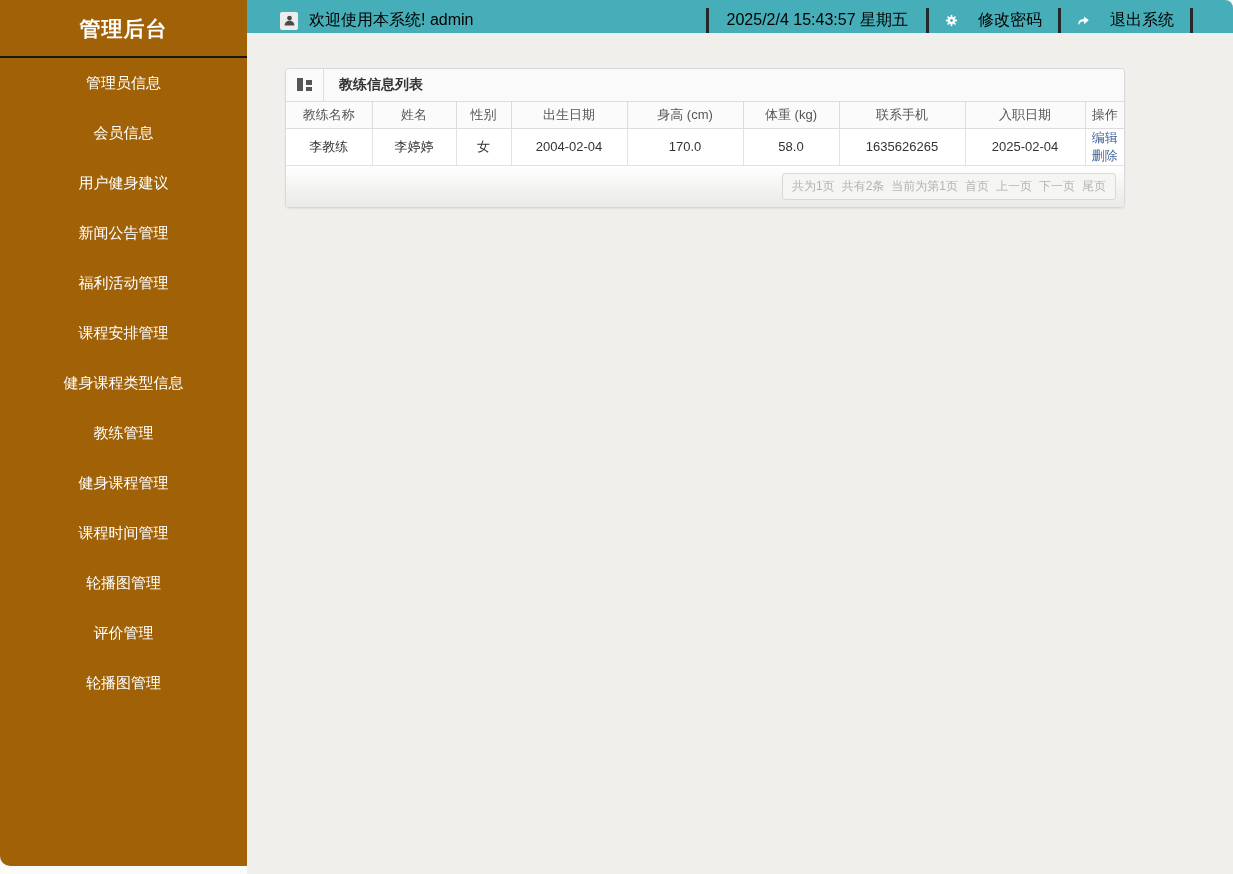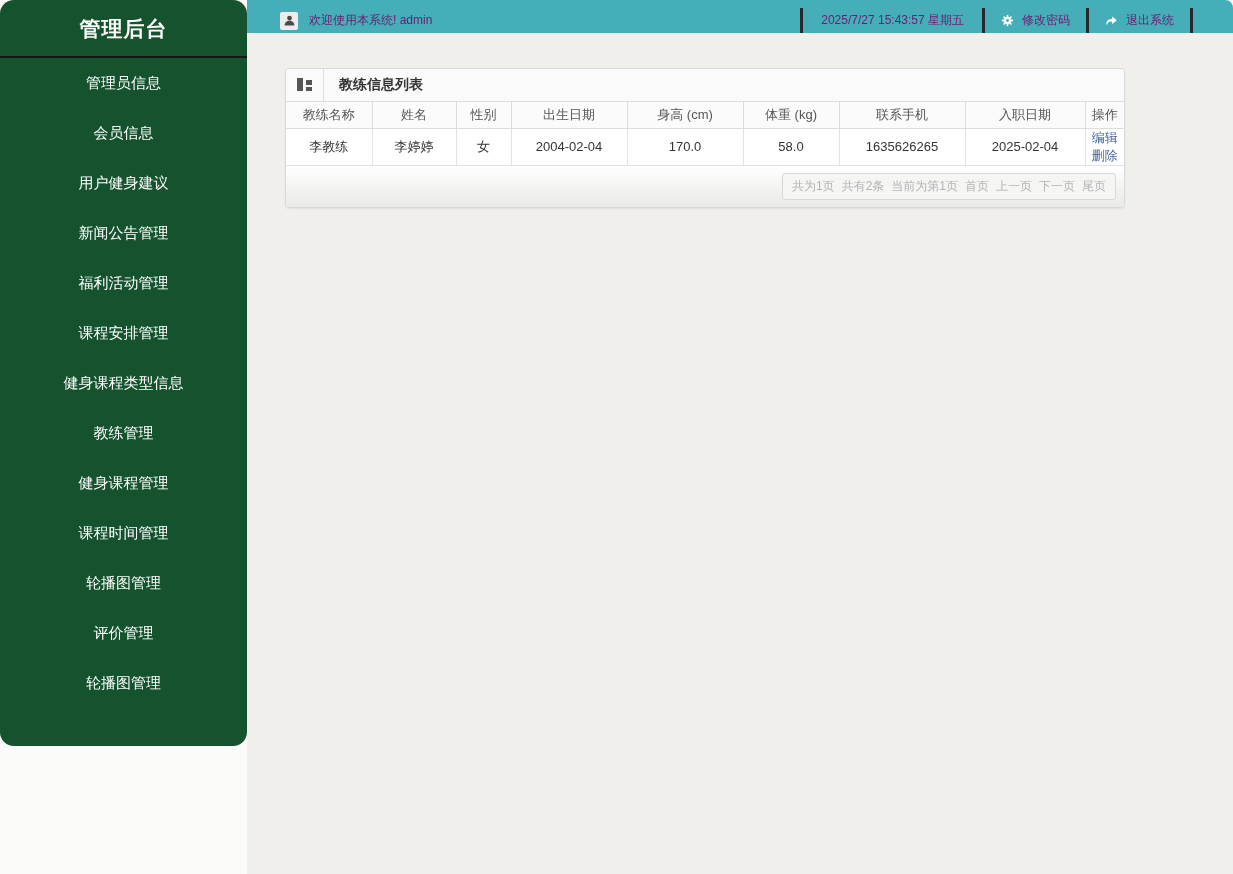--- a/index.html
+++ b/index.html
@@ -1,41 +1,41 @@
 <!DOCTYPE html>
 <html><head>
 <meta charset="utf-8">
 <style>
   * { margin:0; padding:0; box-sizing:border-box; }
   html,body { width:1233px; height:874px; overflow:hidden; background:#fbfbfa;
     font-family:"Liberation Sans","DejaVu Sans",sans-serif; }
   .page { position:relative; width:1233px; height:874px; }
 
   
-  .sidebar { position:absolute; left:0; top:0; width:247px; height:746px;
-    background:#14532d; border-bottom-left-radius:10px; z-index:2;border-radius:14px; }
+  .sidebar { position:absolute; left:0; top:0; width:247px; height:866px;
+    background:#a16207; border-bottom-left-radius:10px; z-index:2; }
   .sidebar-title { height:58px; line-height:58px; text-align:center; color:#fff;
     font-size:21px; font-weight:bold; letter-spacing:1px;
     border-bottom:2px solid #171717; }
   .nav-item { height:50px; line-height:50px; text-align:center; color:#fff;
     font-size:15px; cursor:pointer; }
 
   
   .main { position:absolute; left:247px; top:0; right:0; bottom:0; }
   .topbar { height:41px; background:#46aeb8; border-top-right-radius:8px;
-    display:flex; align-items:center; color:#701a75; font-size:12px;
+    display:flex; align-items:center; color:#000000; font-size:16px;
     box-shadow:inset 0 -1px 0 rgba(0,0,0,0.12); }
   .topbar-left { display:flex; align-items:center; margin-left:33px; }
   .user-box { width:18px; height:18px; background:#ececec; border-radius:2px;
     display:flex; align-items:center; justify-content:center; margin-right:11px; }
   .user-box svg { width:13px; height:13px; display:block; }
   .topbar-right { margin-left:auto; display:flex; align-items:center; margin-right:40px; }
   .tb-divider { width:3px; height:26px; background:#24272b; }
   .tb-date { padding:0 18px; white-space:nowrap; }
-  .tb-btn { display:flex; align-items:center; gap:8px; padding:0 16px;
+  .tb-btn { display:flex; align-items:center; gap:20px; padding:0 16px;
     cursor:pointer; white-space:nowrap; }
   .tb-btn svg { width:13px; height:13px; display:block; }
 
   
   .content { position:absolute; left:0; top:33px; right:0; bottom:0;
     background:#f0efec; }
   .panel { margin:35px 0 0 38px; width:840px; background:#fff;
     border:1px solid #d8d8d8; border-radius:4px;
     box-shadow:0 1px 2px rgba(0,0,0,0.06); }
   .panel-header { display:flex; align-items:stretch; height:33px;
@@ -102,21 +102,21 @@
         <span class="user-box">
           <svg viewBox="0 0 16 16">
               <circle cx="8" cy="5" r="3" fill="#4a4a4a"></circle>
               <path d="M2 14c0-3.4 2.7-5.6 6-5.6s6 2.2 6 5.6z" fill="#4a4a4a"></path>
             </svg>
         </span>
         <span>欢迎使用本系统! admin</span>
       </div>
       <div class="topbar-right">
         <span class="tb-divider"></span>
-        <span class="tb-date">2025/7/27 15:43:57 星期五</span>
+        <span class="tb-date">2025/2/4 15:43:57 星期五</span>
         <span class="tb-divider"></span>
         <span class="tb-btn">
           <svg viewBox="0 0 16 16">
             <g fill="#fff">
               <rect x="6.9" y="1" width="2.2" height="14" rx="1"></rect>
               <rect x="6.9" y="1" width="2.2" height="14" rx="1" transform="rotate(45 8 8)"></rect>
               <rect x="6.9" y="1" width="2.2" height="14" rx="1" transform="rotate(90 8 8)"></rect>
               <rect x="6.9" y="1" width="2.2" height="14" rx="1" transform="rotate(135 8 8)"></rect>
               <circle cx="8" cy="8" r="4.2"></circle>
             </g>

